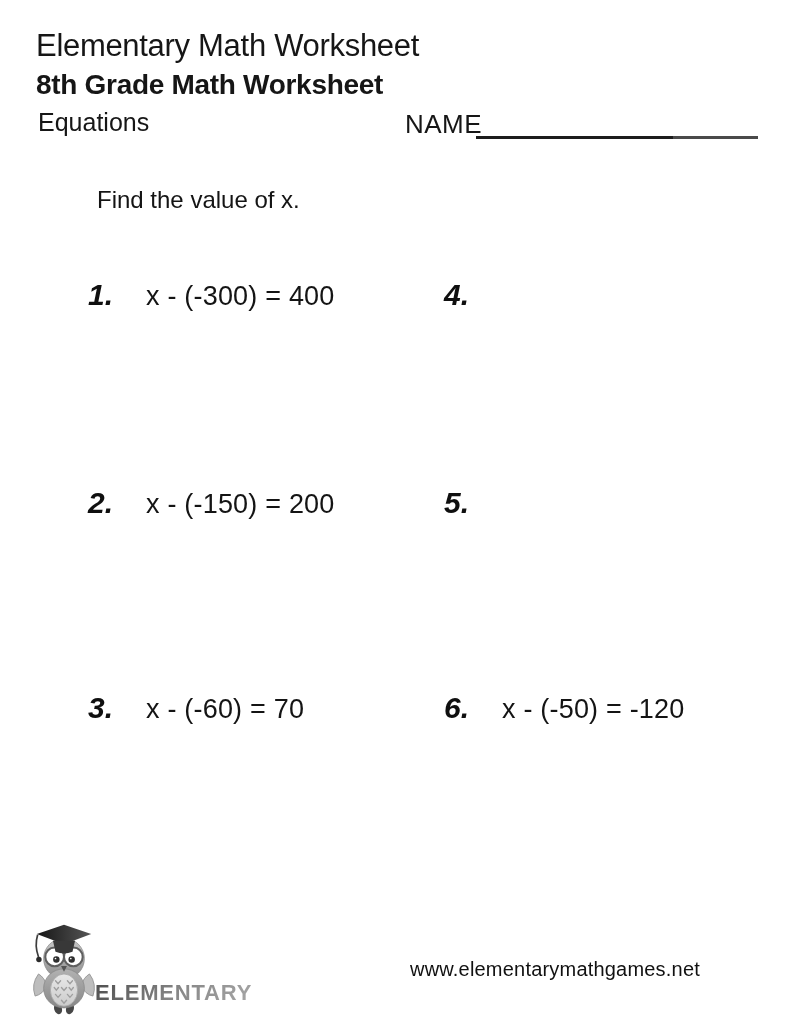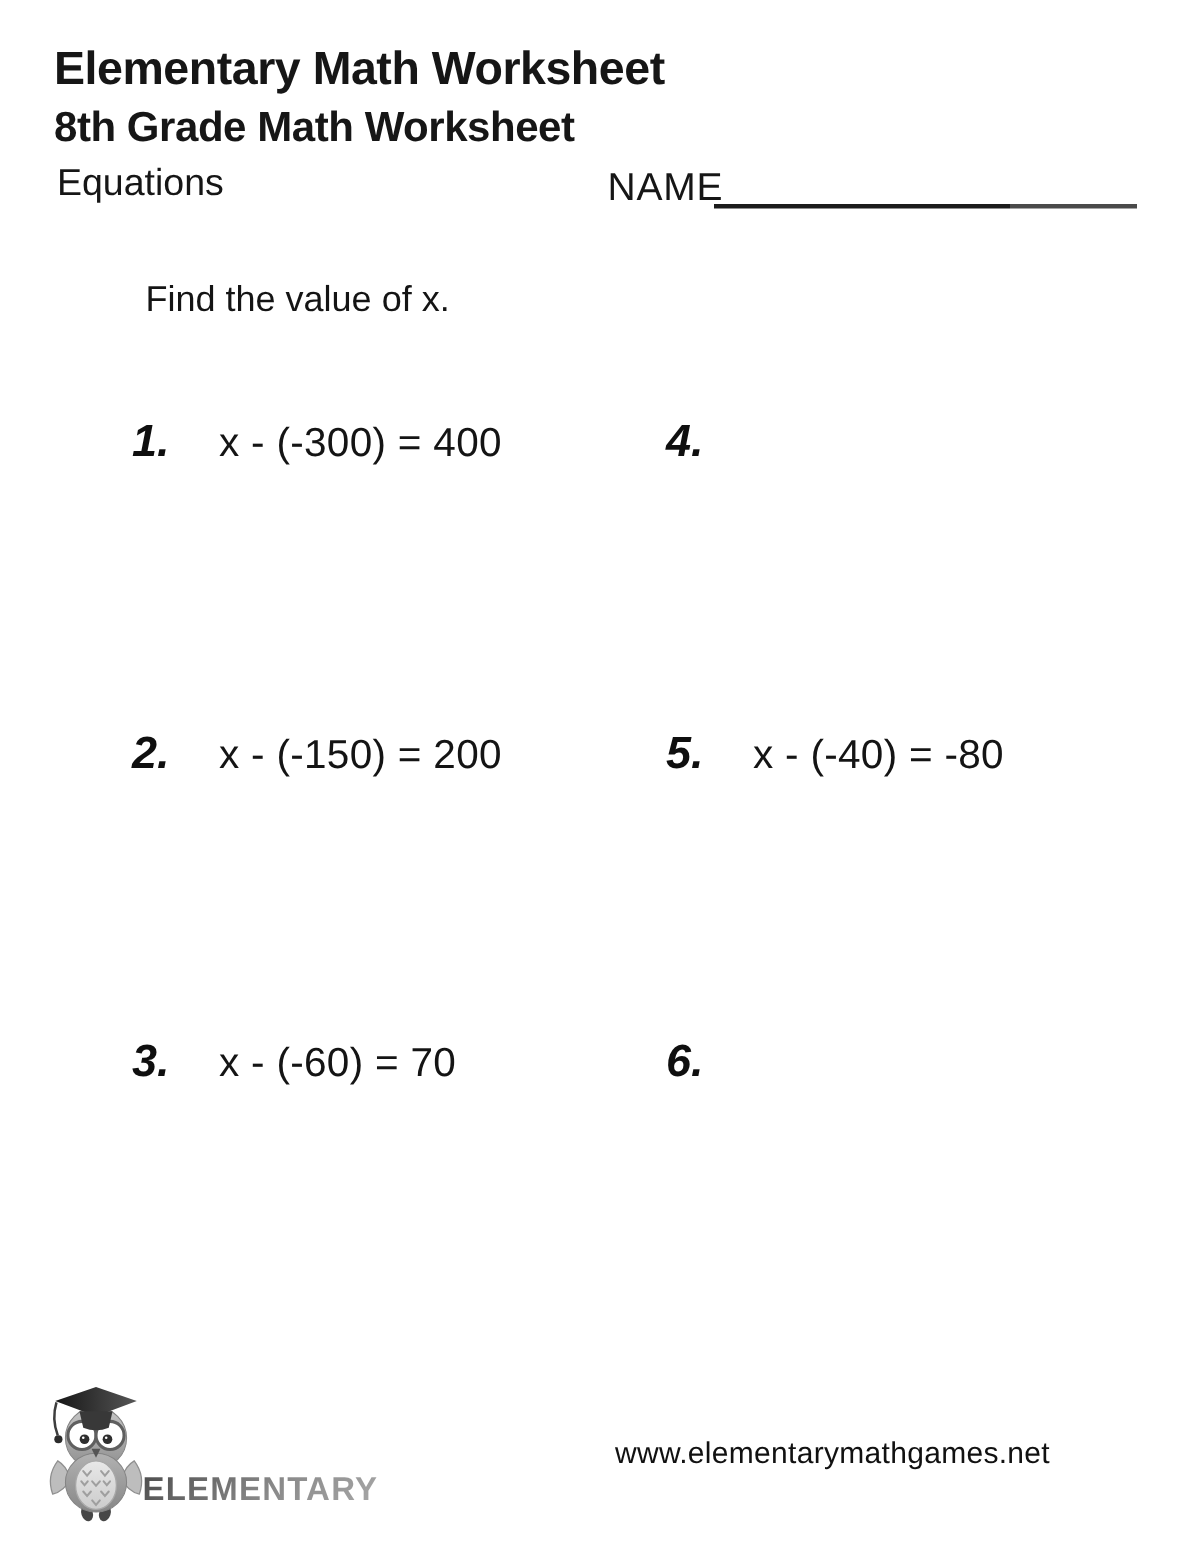--- a/index.html
+++ b/index.html
@@ -7,21 +7,21 @@
   body {
     width: 800px; height: 1035px;
     position: relative; overflow: hidden;
     font-family: "Liberation Sans", sans-serif;
     color: #1a1a1a;
     -webkit-font-smoothing: antialiased;
   }
   .abs { position: absolute; }
 
   
-  .title    { left: 36px; top: 28px;  font-size: 31px; font-weight: 700; letter-spacing: -0.3px; color: #161616; }
+  .title    { left: 36px; top: 28px;  font-size: 31px; font-weight: 400; letter-spacing: -0.3px; color: #161616; }
   .subtitle { left: 36px; top: 69px;  font-size: 28px; font-weight: 700; letter-spacing: -0.3px; color: #161616; }
   .topic    { left: 38px; top: 108px; font-size: 25px; font-weight: 400; color: #161616; }
 
   .name-label { left: 405px; top: 109px; font-size: 26px; font-weight: 400; letter-spacing: 0.5px; color: #161616; }
   .name-line  {
     left: 476px; top: 136px; width: 282px; height: 3px;
     background: linear-gradient(90deg, #1c1c1c 0%, #1c1c1c 70%, #4a4a4a 70%, #4a4a4a 100%);
   }
 
   
@@ -76,29 +76,29 @@
 <div class="problem col-right row-1">
   <span class="pnum">4.</span>
 </div>
 
 <div class="problem col-left row-2">
   <span class="pnum">2.</span>
   <span class="peq">x - (-150) = 200</span>
 </div>
 <div class="problem col-right row-2">
   <span class="pnum">5.</span>
-  <span class="peq">x - (-40) = -80</span>
 </div>
 
 <div class="problem col-left row-3">
   <span class="pnum">3.</span>
   <span class="peq">x - (-60) = 70</span>
 </div>
 <div class="problem col-right row-3">
   <span class="pnum">6.</span>
+  <span class="peq">x - (-50) = -120</span>
 </div>
 
 <div class="abs owl-box">
   <svg width="68" height="94" viewBox="0 0 80 110" xmlns="http://www.w3.org/2000/svg">
     <defs>
       <linearGradient id="gHead" x1="0" y1="0" x2="0" y2="1">
         <stop offset="0" stop-color="#c8c8c8"></stop>
           <stop offset="1" stop-color="#8e8e8e"></stop>
       </linearGradient>
       <linearGradient id="gBody" x1="0" y1="0" x2="0" y2="1">

